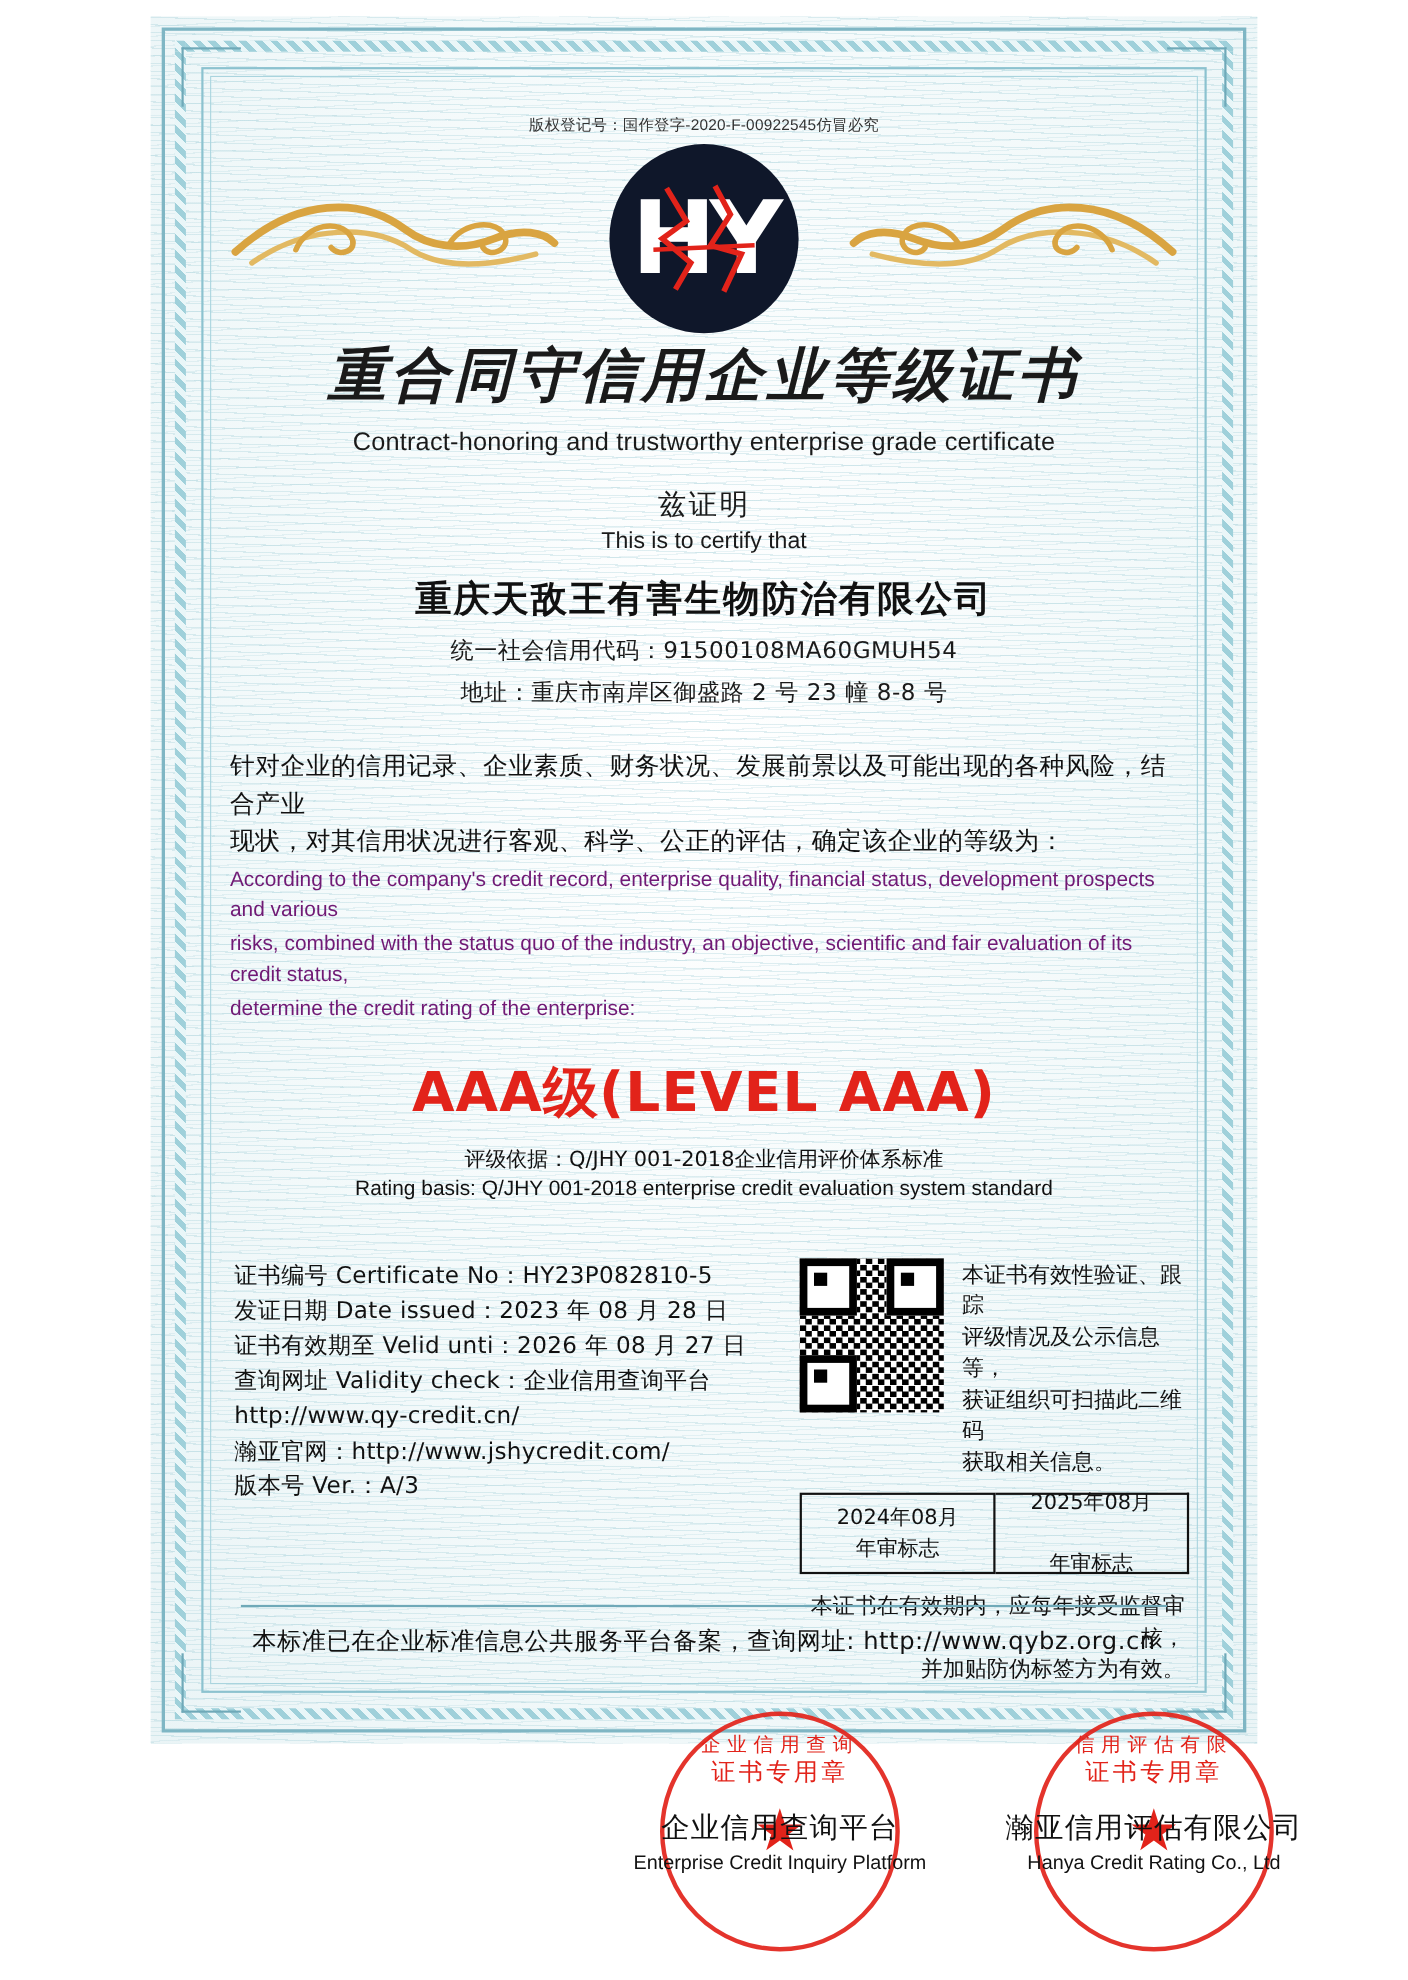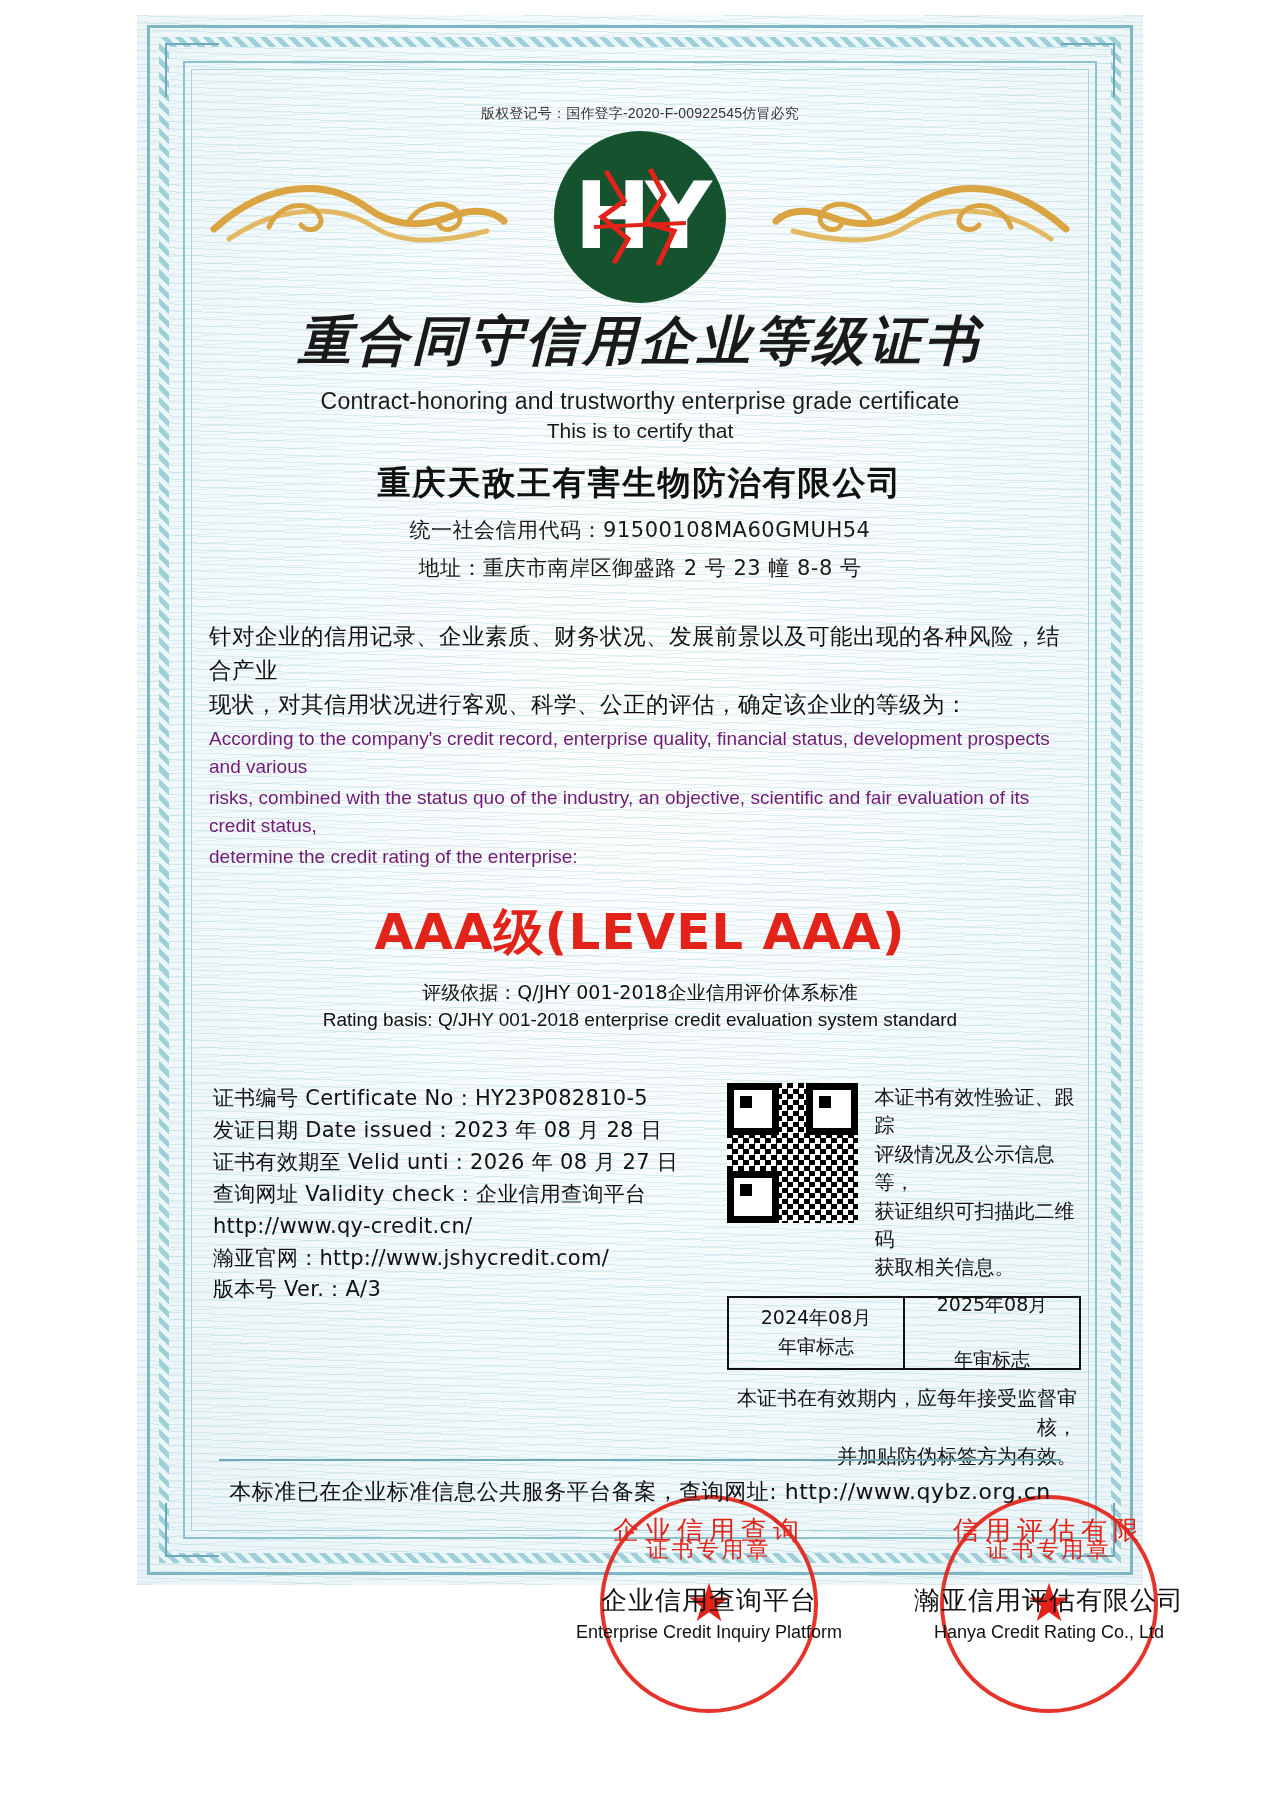--- a/index.html
+++ b/index.html
@@ -93,21 +93,21 @@
   }
   .flourish.left { left: 10px; }
   .flourish.right { right: 10px; transform: scaleX(-1); }
   .logo-circle {
     position: absolute;
     left: 50%;
     top: 4px;
     transform: translateX(-50%);
     width: 172px; height: 172px;
     border-radius: 50%;
-    background: #14532d;
+    background: #0f172a;
     display: flex;
     align-items: center;
     justify-content: center;
   }
   .logo-text {
     color: #ffffff;
     font-size: 92px;
     font-weight: bold;
     font-family: "DejaVu Sans", sans-serif;
     letter-spacing: -6px;
@@ -310,21 +310,21 @@
     position: absolute;
     left: 50%; top: 76px;
     transform: translateX(-50%);
     color: #e2231a;
     font-size: 46px;
     line-height: 1;
   }
   .seal-arc {
     position: absolute;
     left: 0; right: 0; top: 10px;
-    font-size: 26px;
+    font-size: 18px;
     color: #e2231a;
     letter-spacing: 6px;
     font-family: "DejaVu Sans", sans-serif;
   }
   .seal-bottom-text {
     position: absolute;
     left: 0; right: 0; bottom: -6px;
     font-size: 22px;
     color: #e2231a;
     letter-spacing: 3px;
@@ -403,20 +403,21 @@
           <path d="M52 40 L70 70 L48 86 L74 108 L60 132" fill="none" stroke="#e2231a" stroke-width="5"></path>
           <path d="M96 38 L110 64 L92 92 L120 100 L104 134" fill="none" stroke="#e2231a" stroke-width="5"></path>
           <path d="M40 96 L132 92" fill="none" stroke="#e2231a" stroke-width="4"></path>
         </svg>
       </div>
     </div>
 
     <div class="title-cn">重合同守信用企业等级证书</div>
     <div class="title-en">Contract-honoring and trustworthy enterprise grade certificate</div>
 
+    <div class="certify-cn">兹证明</div>
     <div class="certify-en">This is to certify that</div>
 
     <div class="company">重庆天敌王有害生物防治有限公司</div>
     <div class="meta-line">统一社会信用代码：91500108MA60GMUH54</div>
     <div class="meta-line">地址：重庆市南岸区御盛路 2 号 23 幢 8-8 号</div>
 
     <div class="para">
       <div class="para-cn">针对企业的信用记录、企业素质、财务状况、发展前景以及可能出现的各种风险，结合产业</div>
       <div class="para-cn">现状，对其信用状况进行客观、科学、公正的评估，确定该企业的等级为：</div>
       <div class="para-en">According to the company's credit record, enterprise quality, financial status, development prospects and various</div>

